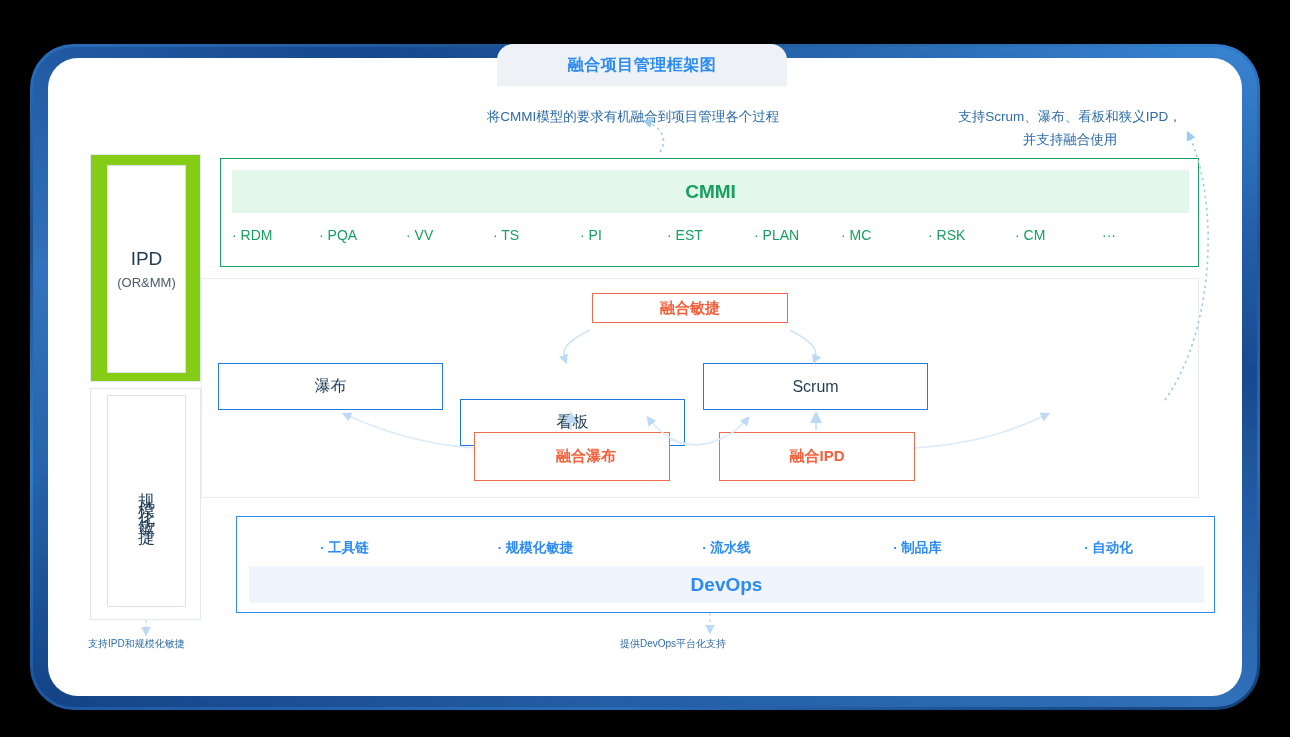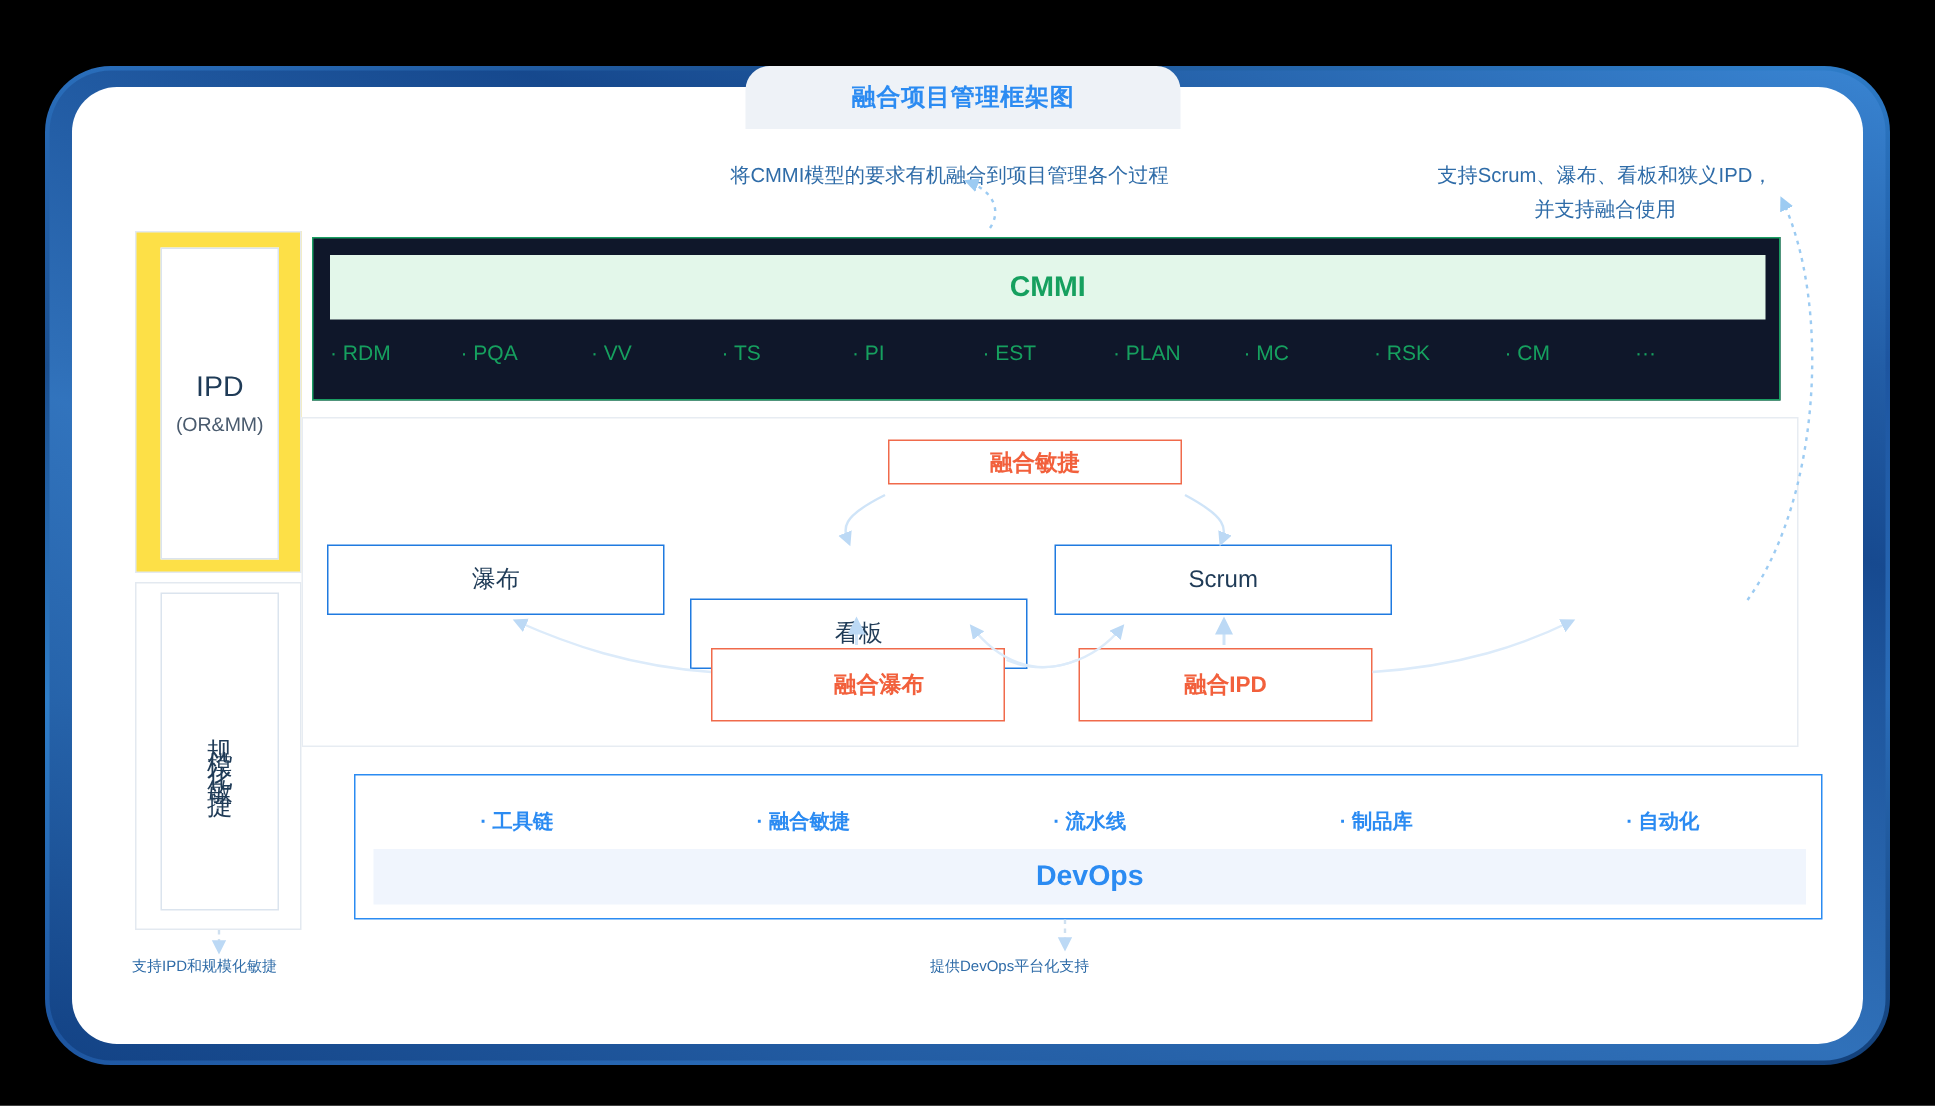--- a/index.html
+++ b/index.html
@@ -57,21 +57,21 @@
   .note {
     position: absolute;
     font-size: 13.5px; color: #2f6ca8; font-weight: 500;
     text-align: center; line-height: 23px; white-space: pre-line;
   }
 
   
   .left-wrap-a {
     position: absolute; left: 90px; top: 154px;
     width: 111px; height: 228px;
-    border: 1px solid #e3e9f0; background: #fde047; padding-left: 20px;
+    border: 1px solid #e3e9f0; background: #84cc16; padding-left: 20px;
   }
   .left-box-a {
     position: absolute; left: 16px; top: 10px;
     width: 79px; height: 208px;
     border: 1px solid #dbe4ee; background: #fff;
     display: flex; flex-direction: column;
     align-items: center; justify-content: center; gap: 5px;
   }
   .left-box-a .big { font-size: 19px; color: #1f3b57; }
   .left-box-a .sub { font-size: 13px; color: #4a5b6e; }
@@ -88,23 +88,23 @@
     display: flex; align-items: center; justify-content: center;
   }
   .vert-text {
     writing-mode: vertical-rl;
     font-size: 17px; color: #1f3b57; letter-spacing: 9px;
     line-height: 1; text-indent: 0;
   }
 
   
   .cmmi-block {
-    position: absolute; left: 208px; top: 158px;
+    position: absolute; left: 220px; top: 158px;
     width: 979px; height: 109px;
-    border: 1.5px solid #1a9e62; background: #0f172a;
+    border: 1.5px solid #1a9e62; background: #ffffff;
   }
   .cmmi-band {
     position: absolute; left: 11px; top: 11px;
     width: 957px; height: 43px;
     background: #e3f7ea;
     display: flex; align-items: center; justify-content: center;
   }
   .cmmi-band .lbl { font-size: 19px; font-weight: 700; color: #16a05f; }
   .cmmi-items {
     position: absolute; left: 11px; top: 56px;
@@ -237,21 +237,21 @@
     <div class="m-box m2">看板</div>
     <div class="m-box m3">Scrum</div>
 
     <div class="f-box f-top">融合敏捷</div>
     <div class="f-box f-wf">融合瀑布</div>
     <div class="f-box f-ipd">融合IPD</div>
 
     <div class="devops-block">
       <div class="dev-items" id="dev-items">
           <div class="it">· 工具链</div>
-          <div class="it">· 融合敏捷</div>
+          <div class="it">· 规模化敏捷</div>
           <div class="it">· 流水线</div>
           <div class="it">· 制品库</div>
           <div class="it">· 自动化</div>
         </div>
       <div class="dev-band">
         <span class="lbl">DevOps</span>
       </div>
     </div>
 
     <div class="bottom-cap" style="left:88px; top:637px;">支持IPD和规模化敏捷</div>

